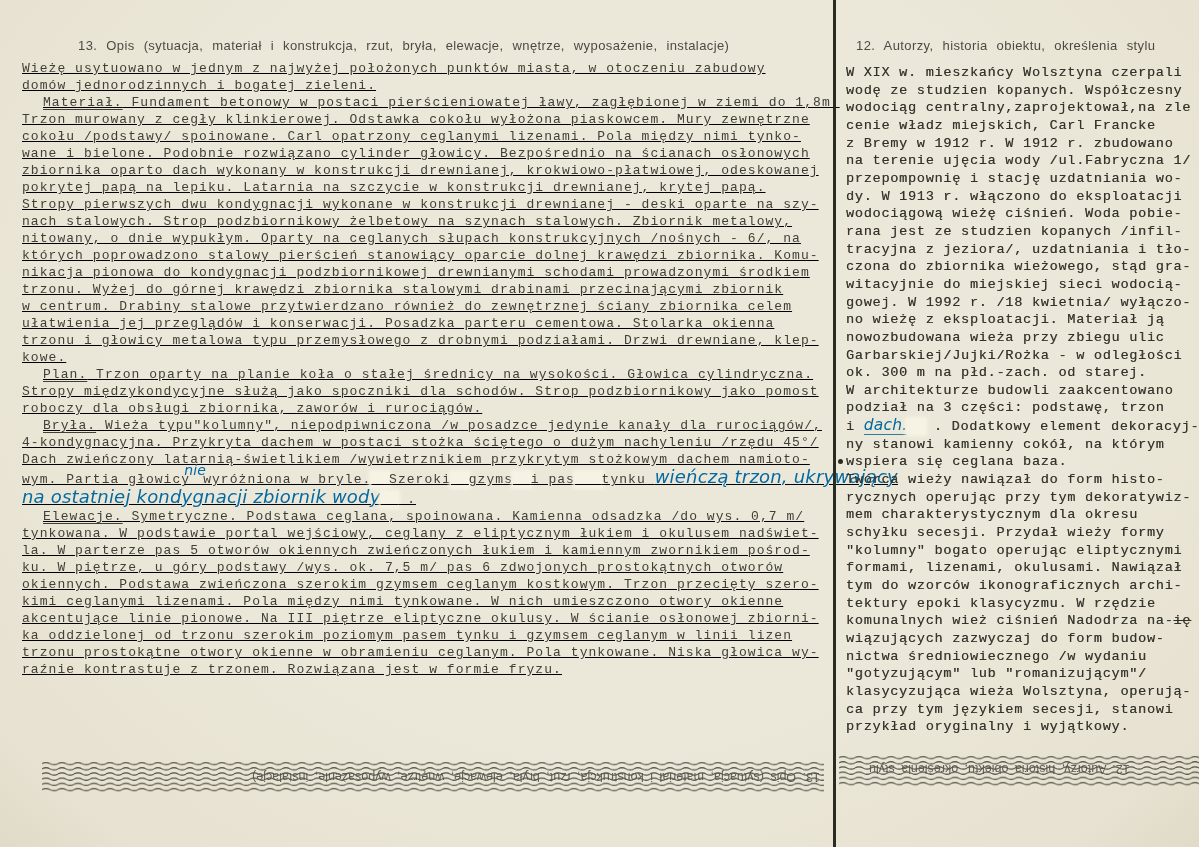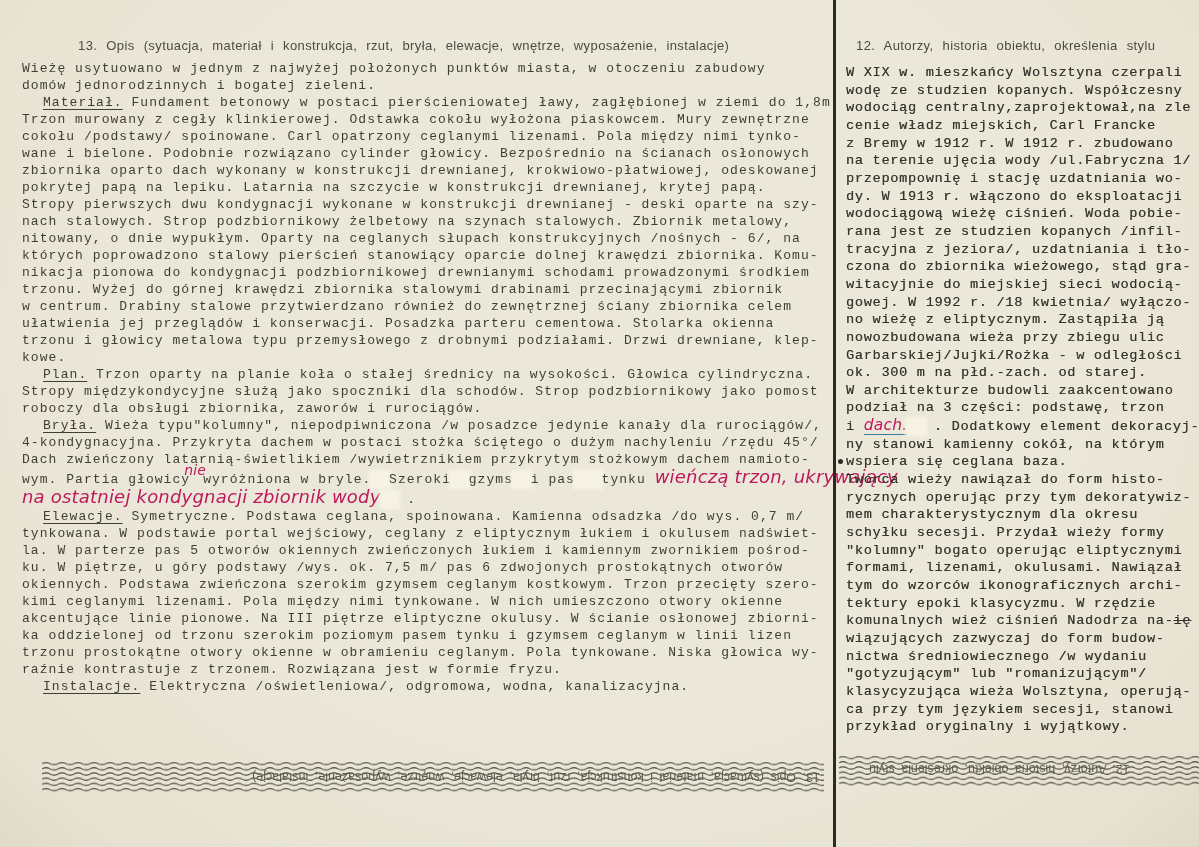--- a/index.html
+++ b/index.html
@@ -15,34 +15,34 @@
     position:absolute; top:38px;
     font-family:"Liberation Sans", sans-serif;
     font-size:13px; color:#4b4b43;
     letter-spacing:0.4px; word-spacing:5px; white-space:pre;
   }
   .hdr-left  { left:78px; }
   .hdr-right { left:856px; }
 
   
   .col { position:absolute; }
-  .col-left  { left:22px;  top:60px; width:812px; }
+  .col-left  { left:22px;  top:60px; width:812px;text-decoration:underline; }
   .col-right { left:846px; top:64px; width:353px; }
   .tline { white-space:pre; }
   .col-left  .tline { font-size:13px;   line-height:17px;    letter-spacing:1.05px; color:#403f36; }
   .col-right .tline { font-size:13.5px; line-height:17.65px; letter-spacing:0.75px; color:#33332b;
                       text-shadow:0.3px 0 0 rgba(40,40,32,.55); }
 
   
   .seg-u   { text-decoration:underline; text-underline-offset:3px;padding-left:21px; }
   .seg-st  { text-decoration:line-through; }
   .seg-wo  { background:#f6f3e4; box-shadow:0 0 3px 2px #f6f3e4; }
   .seg-hw, .seg-hwu, .seg-ins {
     font-family:"DejaVu Sans", sans-serif; font-style:italic;
-    color:#be185d; letter-spacing:0.2px; text-shadow:none;
+    color:#0369a1; letter-spacing:0.2px; text-shadow:none;
   }
   .seg-hw  { font-size:18px; }
   .seg-hwu { font-size:15.5px; border-bottom:1.5px solid #2e7f9d; }
   .seg-ins { font-size:14px; position:relative; top:-8px; margin:0 -3px 0 -6px; }
 
   
   .divider { position:absolute; left:833px; top:0; width:3px; height:847px; background:#2b2b22; }
 
   .margin-dot { position:absolute; left:838px; top:459px; width:5px; height:5px;
                 border-radius:50%; background:#2b2b22; }
@@ -98,38 +98,37 @@
       <div class="tline"><span class="seg-u">Elewacje.</span><span> Symetryczne. Podstawa ceglana, spoinowana. Kamienna odsadzka /do wys. 0,7 m/</span></div>
       <div class="tline"><span>tynkowana. W podstawie portal wejściowy, ceglany z eliptycznym łukiem i okulusem nadświet-</span></div>
       <div class="tline"><span>la. W parterze pas 5 otworów okiennych zwieńczonych łukiem i kamiennym zwornikiem pośrod-</span></div>
       <div class="tline"><span>ku. W piętrze, u góry podstawy /wys. ok. 7,5 m/ pas 6 zdwojonych prostokątnych otworów</span></div>
       <div class="tline"><span>okiennych. Podstawa zwieńczona szerokim gzymsem ceglanym kostkowym. Trzon przecięty szero-</span></div>
       <div class="tline"><span>kimi ceglanymi lizenami. Pola między nimi tynkowane. W nich umieszczono otwory okienne</span></div>
       <div class="tline"><span>akcentujące linie pionowe. Na III piętrze eliptyczne okulusy. W ścianie osłonowej zbiorni-</span></div>
       <div class="tline"><span>ka oddzielonej od trzonu szerokim poziomym pasem tynku i gzymsem ceglanym w linii lizen</span></div>
       <div class="tline"><span>trzonu prostokątne otwory okienne w obramieniu ceglanym. Pola tynkowane. Niska głowica wy-</span></div>
       <div class="tline"><span>raźnie kontrastuje z trzonem. Rozwiązana jest w formie fryzu.</span></div>
-      <div class="tline"><span class="seg-u">Instalacje.</span><span> Elektryczna /oświetleniowa/, odgromowa, wodna, kanalizacyjna.</span></div>
     </div>
   <div class="col col-right">
       <div class="tline"><span>W XIX w. mieszkańcy Wolsztyna czerpali</span></div>
       <div class="tline"><span>wodę ze studzien kopanych. Współczesny</span></div>
       <div class="tline"><span>wodociąg centralny,zaprojektował,na zle</span></div>
       <div class="tline"><span>cenie władz miejskich, Carl Francke</span></div>
       <div class="tline"><span>z Bremy w 1912 r. W 1912 r. zbudowano</span></div>
       <div class="tline"><span>na terenie ujęcia wody /ul.Fabryczna 1/</span></div>
       <div class="tline"><span>przepompownię i stację uzdatniania wo-</span></div>
       <div class="tline"><span>dy. W 1913 r. włączono do eksploatacji</span></div>
       <div class="tline"><span>wodociągową wieżę ciśnień. Woda pobie-</span></div>
       <div class="tline"><span>rana jest ze studzien kopanych /infil-</span></div>
       <div class="tline"><span>tracyjna z jeziora/, uzdatniania i tło-</span></div>
       <div class="tline"><span>czona do zbiornika wieżowego, stąd gra-</span></div>
       <div class="tline"><span>witacyjnie do miejskiej sieci wodocią-</span></div>
       <div class="tline"><span>gowej. W 1992 r. /18 kwietnia/ wyłączo-</span></div>
-      <div class="tline"><span>no wieżę z eliptycznym. Zastąpiła ją</span></div>
+      <div class="tline"><span>no wieżę z eksploatacji. Materiał ją</span></div>
       <div class="tline"><span>nowozbudowana wieża przy zbiegu ulic</span></div>
       <div class="tline"><span>Garbarskiej/Jujki/Rożka - w odległości</span></div>
       <div class="tline"><span>ok. 300 m na płd.-zach. od starej.</span></div>
       <div class="tline"><span>W architekturze budowli zaakcentowano</span></div>
       <div class="tline"><span>podział na 3 części: podstawę, trzon</span></div>
       <div class="tline"><span>i </span><span class="seg-hwu">dach.</span><span class="seg-wo">  </span><span> . Dodatkowy element dekoracyj-</span></div>
       <div class="tline"><span>ny stanowi kamienny cokół, na którym</span></div>
       <div class="tline"><span>wspiera się ceglana baza.</span></div>
       <div class="tline"><span>Twórca wieży nawiązał do form histo-</span></div>
       <div class="tline"><span>rycznych operując przy tym dekoratywiz-</span></div>

